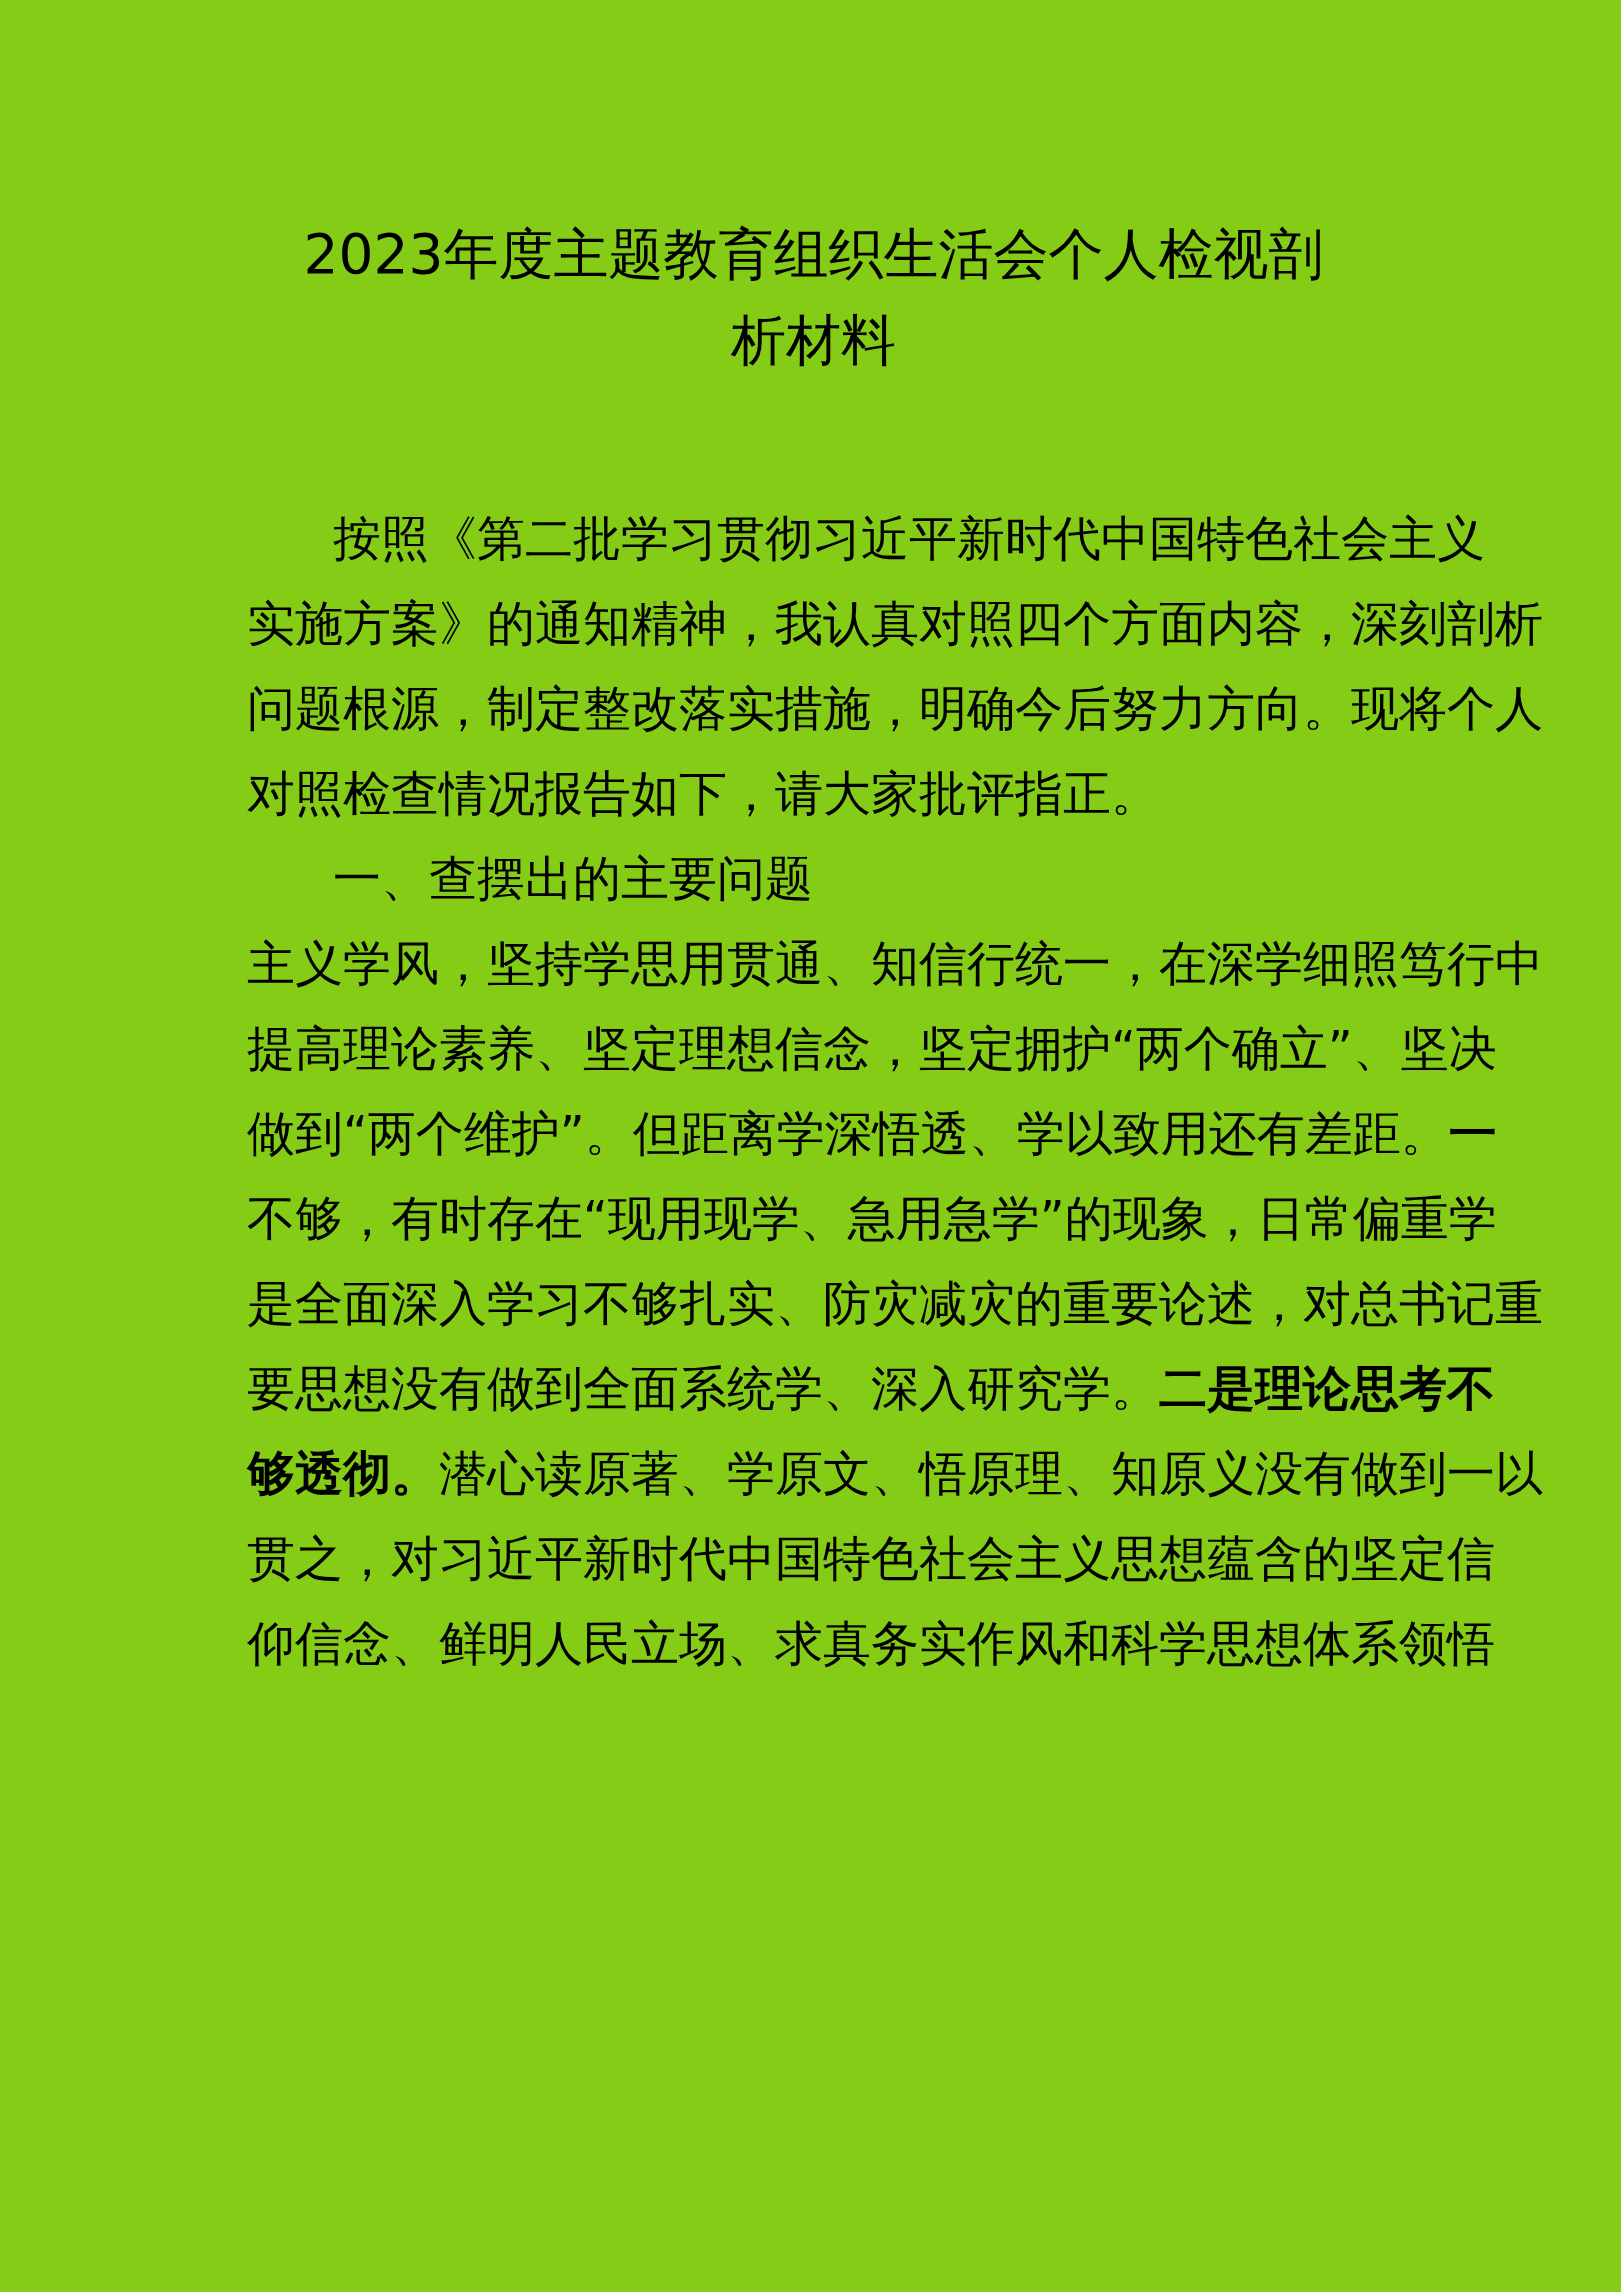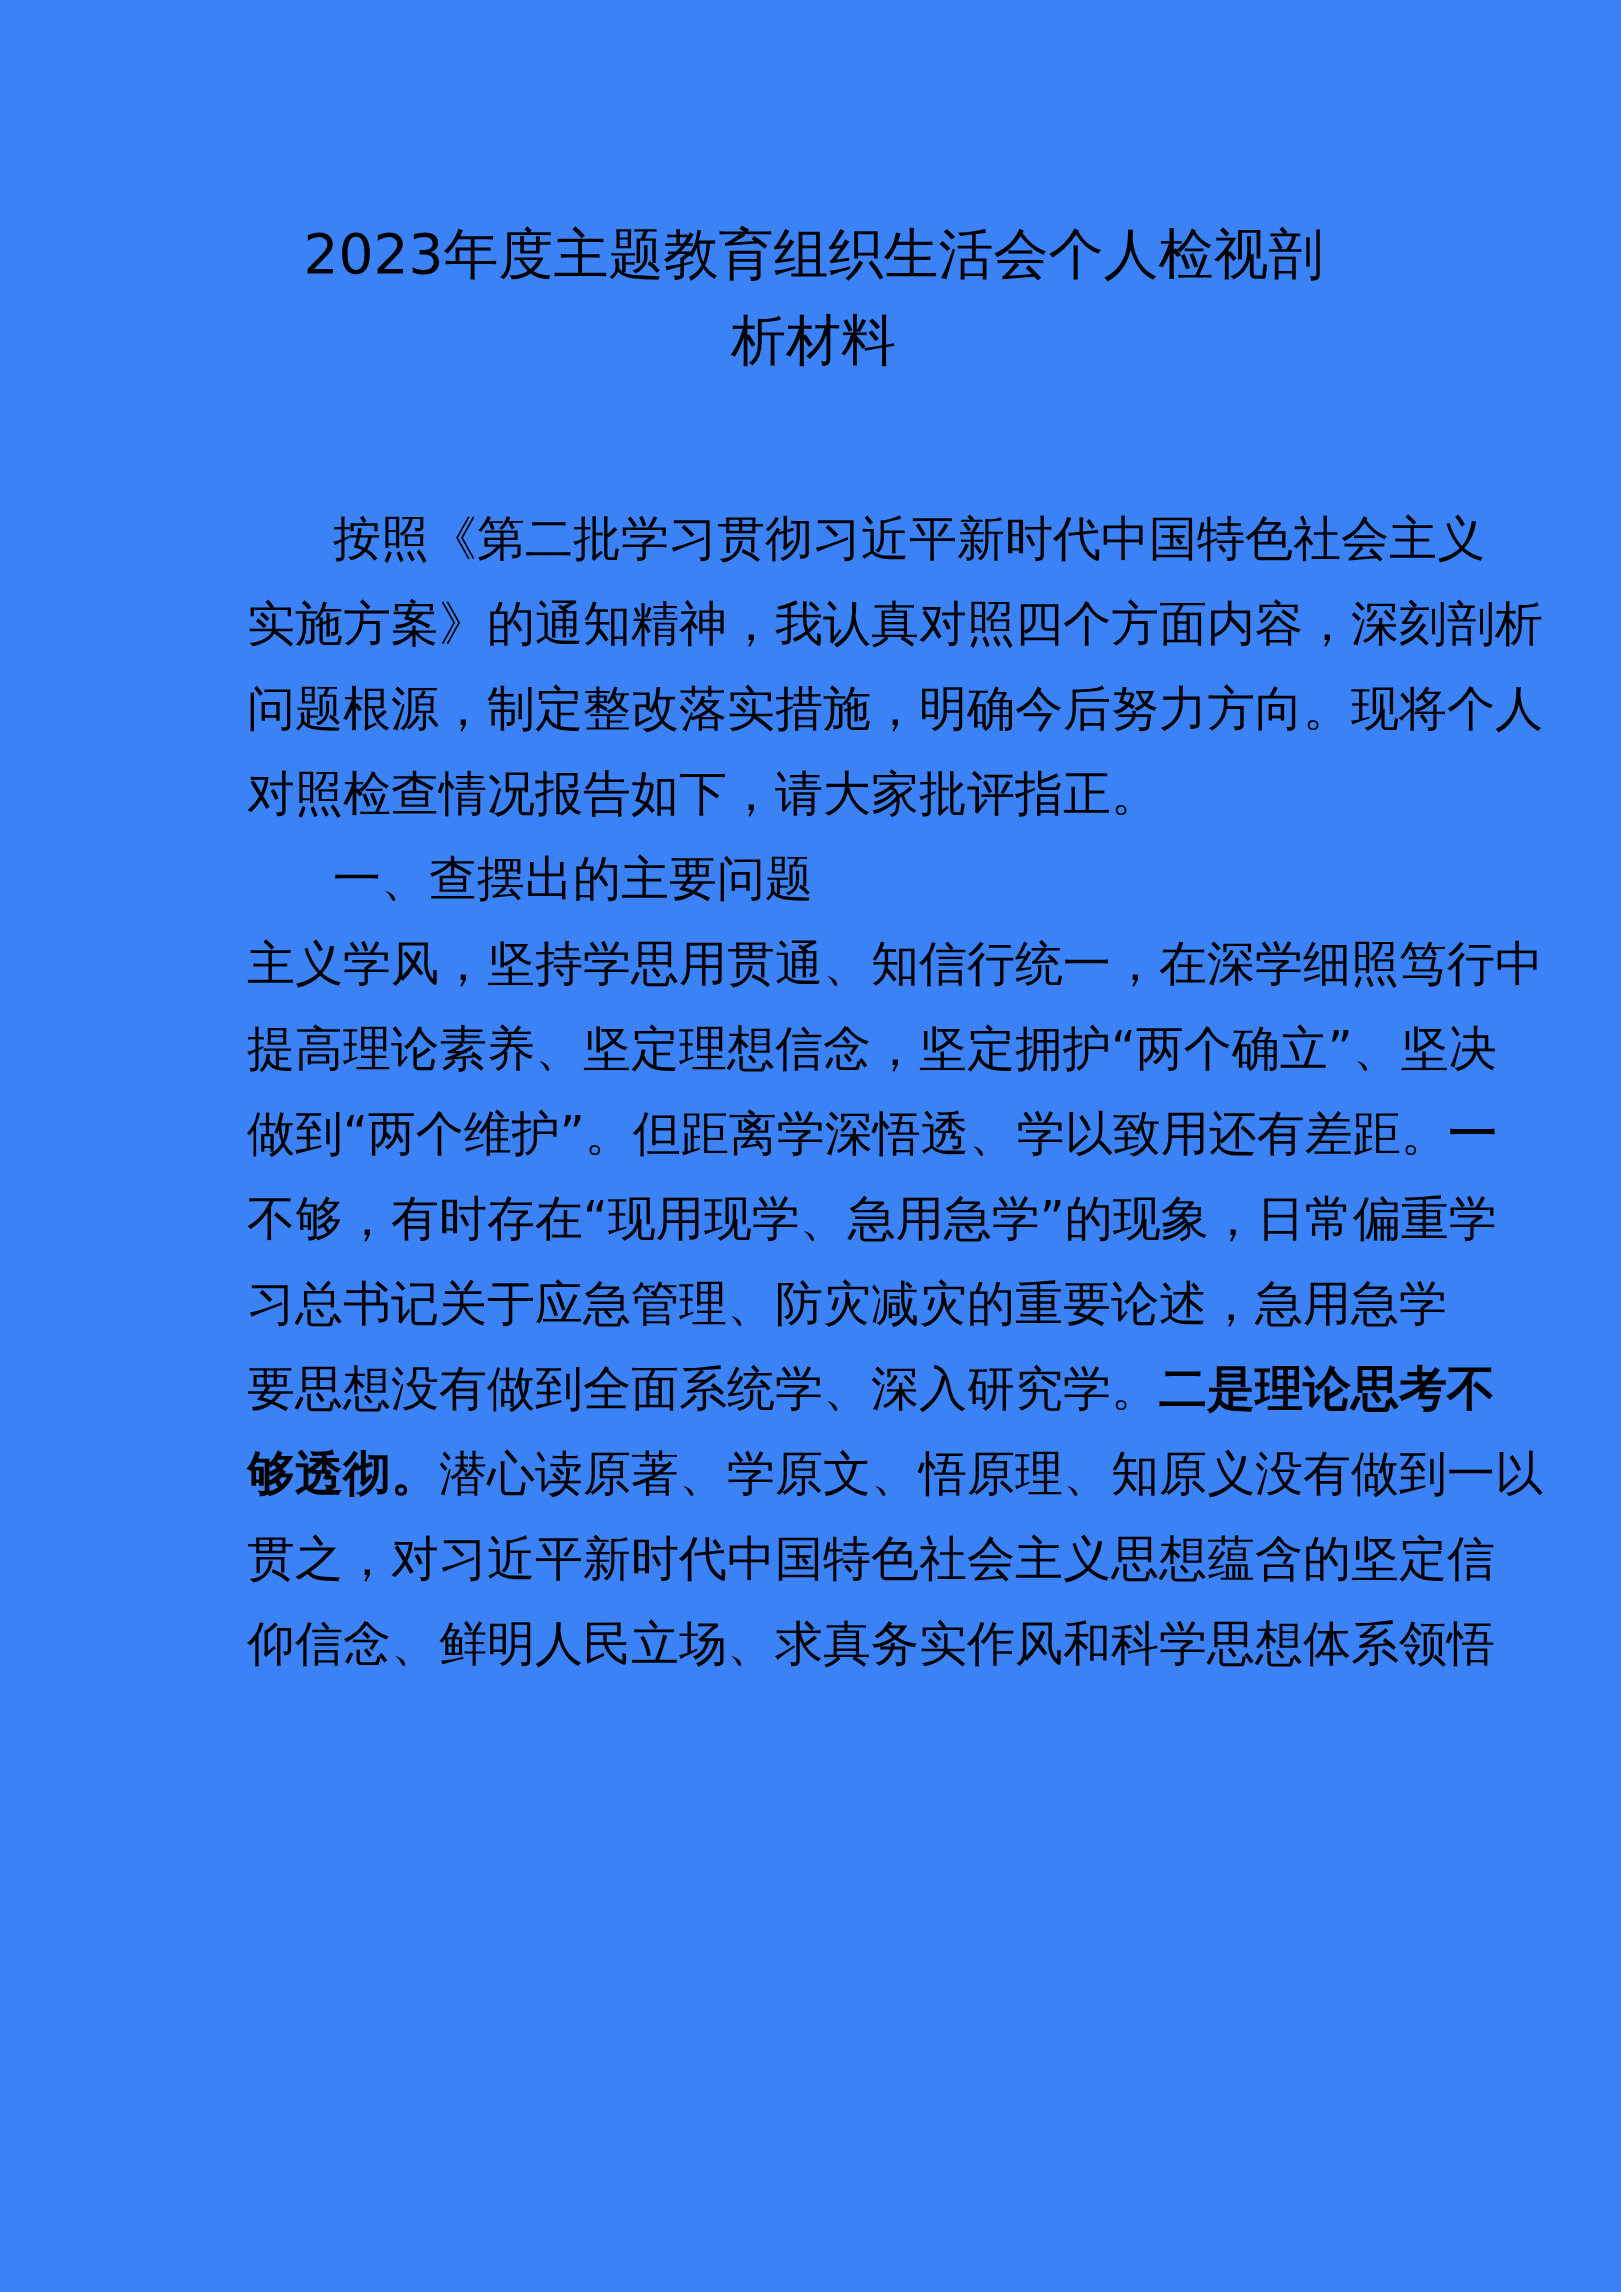--- a/index.html
+++ b/index.html
@@ -13,21 +13,21 @@
     position: relative;
     overflow: hidden;
     font-family: "DejaVu Sans", "Liberation Sans", sans-serif;
     color: #000000;
   }
   .page {
     position: absolute;
     left: 0; top: 0;
     width: 1621px;
     height: 2293px;
-    background: #3b82f6;
+    background: #84cc16;
   }
   .title {
     position: absolute;
     left: 235px;
     width: 1157px;
     top: 211px;
     text-align: center;
     font-size: 55px;
     line-height: 86px;
     font-weight: normal;
@@ -97,21 +97,21 @@
       <span class="line">
         <span>提高理论素养、坚定理想信念，坚定拥护“两个确立”、坚决</span>
       </span>
       <span class="line">
         <span>做到“两个维护”。但距离学深悟透、学以致用还有差距。</span><span class="b">一</span>
       </span>
       <span class="line">
         <span>不够，有时存在“现用现学、急用急学”的现象，日常偏重学</span>
       </span>
       <span class="line">
-        <span>习总书记关于应急管理、防灾减灾的重要论述，急用急学</span>
+        <span>是全面深入学习不够扎实、防灾减灾的重要论述，对总书记重</span>
       </span>
       <span class="line">
         <span>要思想没有做到全面系统学、深入研究学。</span><span class="b">二是理论思考不</span>
       </span>
       <span class="line">
         <span class="b">够透彻。</span><span>潜心读原著、学原文、悟原理、知原义没有做到一以</span>
       </span>
       <span class="line">
         <span>贯之，对习近平新时代中国特色社会主义思想蕴含的坚定信</span>
       </span>

